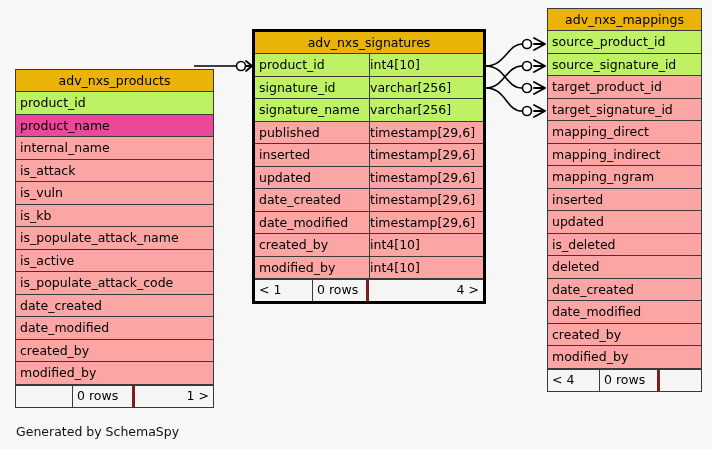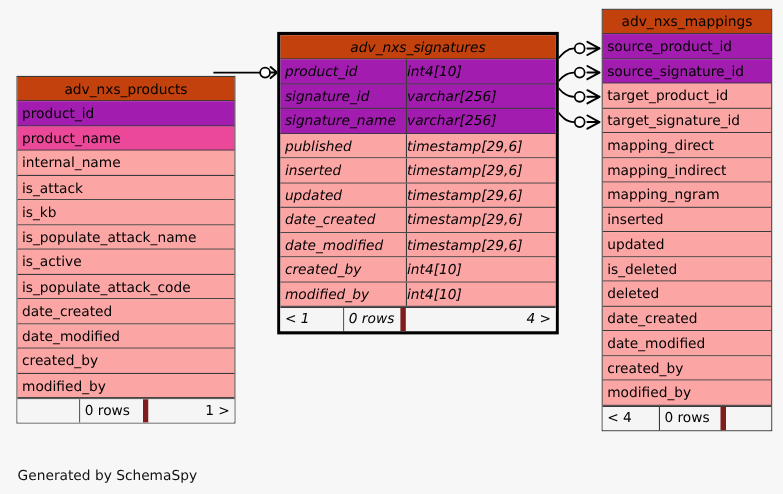--- a/index.html
+++ b/index.html
@@ -38,21 +38,21 @@
     z-index: 2;
     background: #ffffff;
     box-sizing: border-box;
     border: 1px solid #3a3a3a;
   }
   .entity.focal {
     border: 3px solid #000000;
   }
 
   .etitle {
-    background: #c2410c;
+    background: #eab308;
     text-align: center;
     font-size: 12.5px;
     color: #000;
     line-height: 21px;
     height: 21px;
     border-bottom: 1px solid #3a3a3a;
     white-space: nowrap;
     overflow: hidden;
   }
 
@@ -79,21 +79,21 @@
     font-size: 12.5px;
     color: #000;
     line-height: 21px;
     padding-left: 0;
     border-left: 1px solid #3a3a3a;
     white-space: nowrap;
     overflow: hidden;
     box-sizing: border-box;
   }
 
-  .pk   { background: #a21caf; }
+  .pk   { background: #bef264; }
   .idx  { background: #ec4899; }
   .plain{ background: #fca5a5; }
 
   
   .efoot {
     display: flex;
     height: 22px;
     background: #f5f5f5;
     border-top: 1px solid #3a3a3a;
     box-sizing: border-box;
@@ -101,37 +101,36 @@
   .efoot > div {
     font-size: 12.5px;
     color: #000;
     line-height: 20px;
     box-sizing: border-box;
     white-space: nowrap;
     overflow: hidden;
     background: #f5f5f5;
   }
   .foot-left  { padding-left: 4px; border-right: 1px solid #3a3a3a; }
-  .foot-mid   { padding-left: 4px; border-right: 5px solid #7f1d1d; text-align: left; }
+  .foot-mid   { padding-left: 4px; border-right: 3px solid #7f1d1d; text-align: left; }
   .foot-right { padding-right: 4px; text-align: right; flex: 1 1 auto; }
 
   
   #tbl-products {
     left: 15px;
     top: 33px;
     width: 199px;
     margin-top: 36px;
   }
   #tbl-products .ecell-name { width: 100%; }
 
   #tbl-signatures {
     left: 252px;
     top: 29px;
-    width: 256px;
-    font-style: italic;
+    width: 234px;
   }
   #tbl-signatures .ecell-name { width: 114px; flex: 0 0 114px; }
   #tbl-signatures .ecell-type { flex: 1 1 auto; }
 
   #tbl-mappings {
     left: 547px;
     top: 8px;
     width: 155px;
   }
   #tbl-mappings .ecell-name { width: 100%; }
@@ -205,20 +204,23 @@
     <div class="erow idx">
         <div class="ecell-name">product_name</div>
       </div>
     <div class="erow plain">
         <div class="ecell-name">internal_name</div>
       </div>
     <div class="erow plain">
         <div class="ecell-name">is_attack</div>
       </div>
     <div class="erow plain">
+        <div class="ecell-name">is_vuln</div>
+      </div>
+    <div class="erow plain">
         <div class="ecell-name">is_kb</div>
       </div>
     <div class="erow plain">
         <div class="ecell-name">is_populate_attack_name</div>
       </div>
     <div class="erow plain">
         <div class="ecell-name">is_active</div>
       </div>
     <div class="erow plain">
         <div class="ecell-name">is_populate_attack_code</div>

